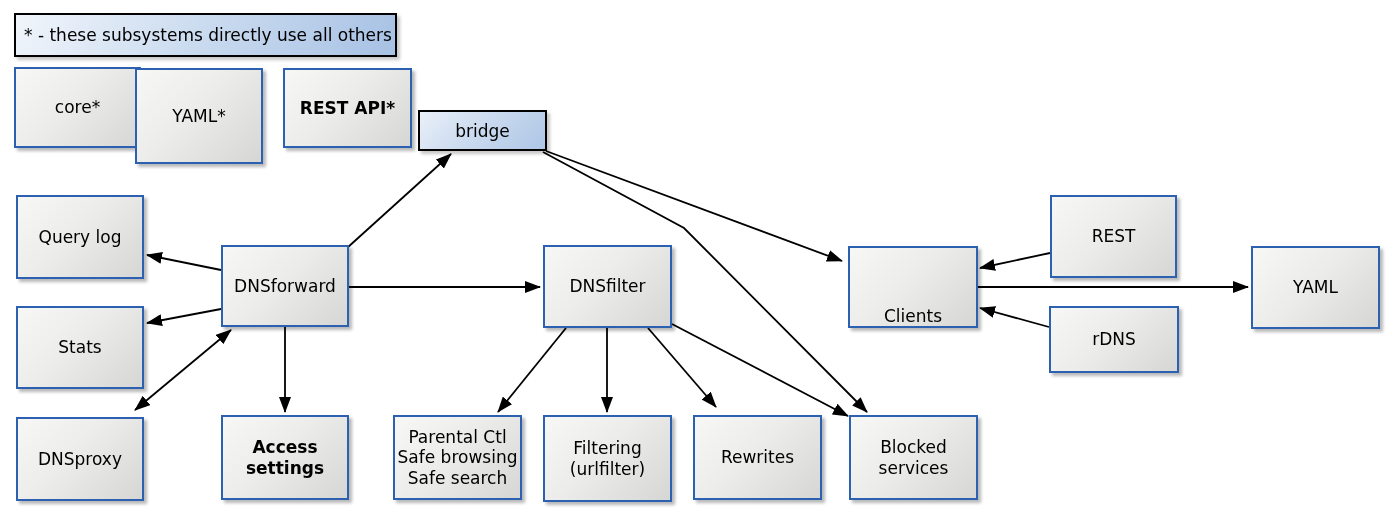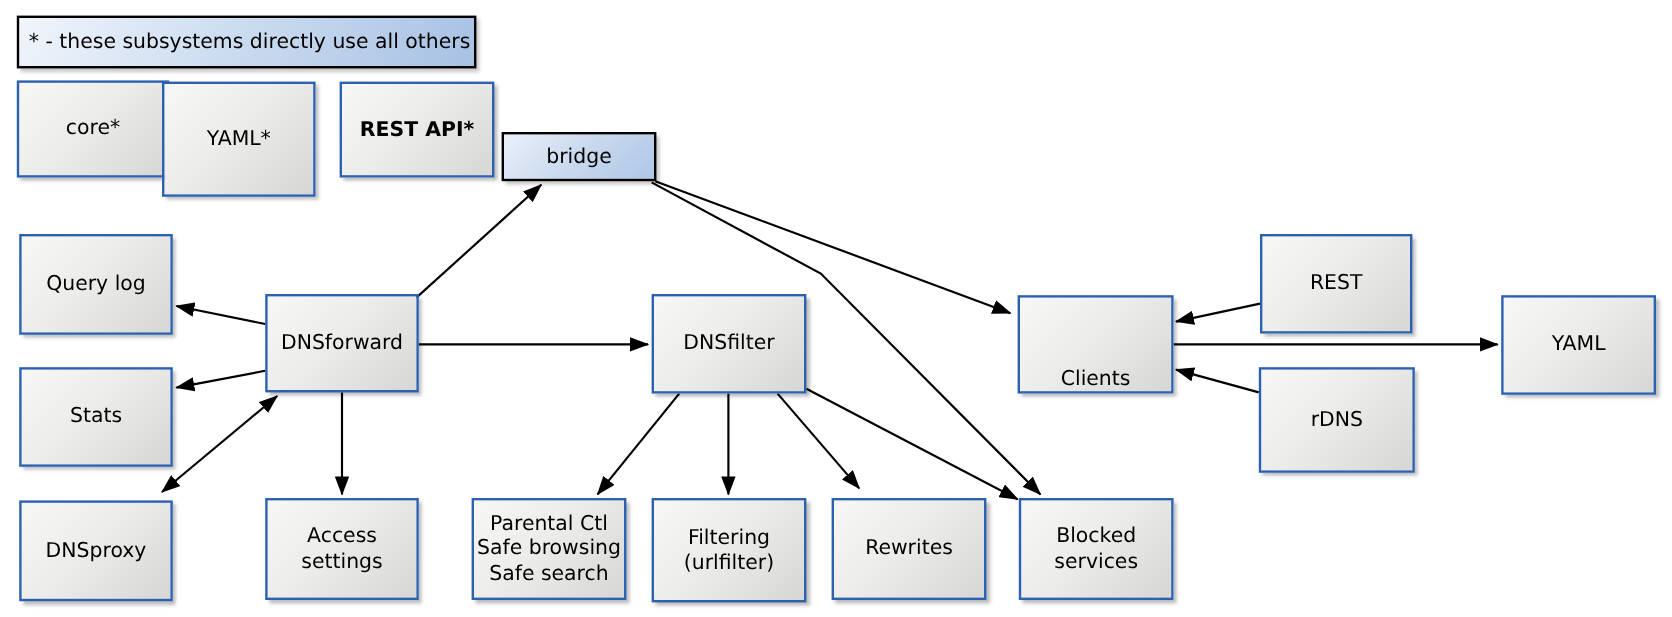--- a/index.html
+++ b/index.html
@@ -83,21 +83,21 @@
   <div class="node" style="left:16px;top:306px;width:128px;height:83px;">
     <span>Stats</span>
   </div>
   <div class="node" style="left:16px;top:417px;width:128px;height:84px;">
     <span>DNSproxy</span>
   </div>
 
   <div class="node" style="left:221px;top:245px;width:128px;height:82px;">
     <span>DNSforward</span>
   </div>
-  <div class="node" style="left:221px;top:415px;width:128px;height:85px;">
+  <div class="node" style="left:221px;top:415px;width:128px;height:85px;font-weight:bold;">
     <span>Access
 settings</span>
   </div>
 
   <div class="node" style="left:543px;top:245px;width:129px;height:83px;">
     <span>DNSfilter</span>
   </div>
 
   <div class="node" style="left:393px;top:415px;width:129px;height:85px;">
     <span>Parental Ctl
@@ -115,20 +115,20 @@
     <span>Blocked
 services</span>
   </div>
 
   <div class="node" style="left:848px;top:246px;width:130px;height:82px;align-items:flex-end;">
     <span>Clients</span>
   </div>
   <div class="node" style="left:1050px;top:195px;width:127px;height:83px;">
     <span>REST</span>
   </div>
-  <div class="node" style="left:1049px;top:306px;width:130px;height:88px;justify-content:center;">
+  <div class="node" style="left:1049px;top:306px;width:130px;height:67px;justify-content:center;">
     <span>rDNS</span>
   </div>
   <div class="node" style="left:1251px;top:246px;width:129px;height:83px;">
     <span>YAML</span>
   </div>
 
 </div>
 
 </body></html>

